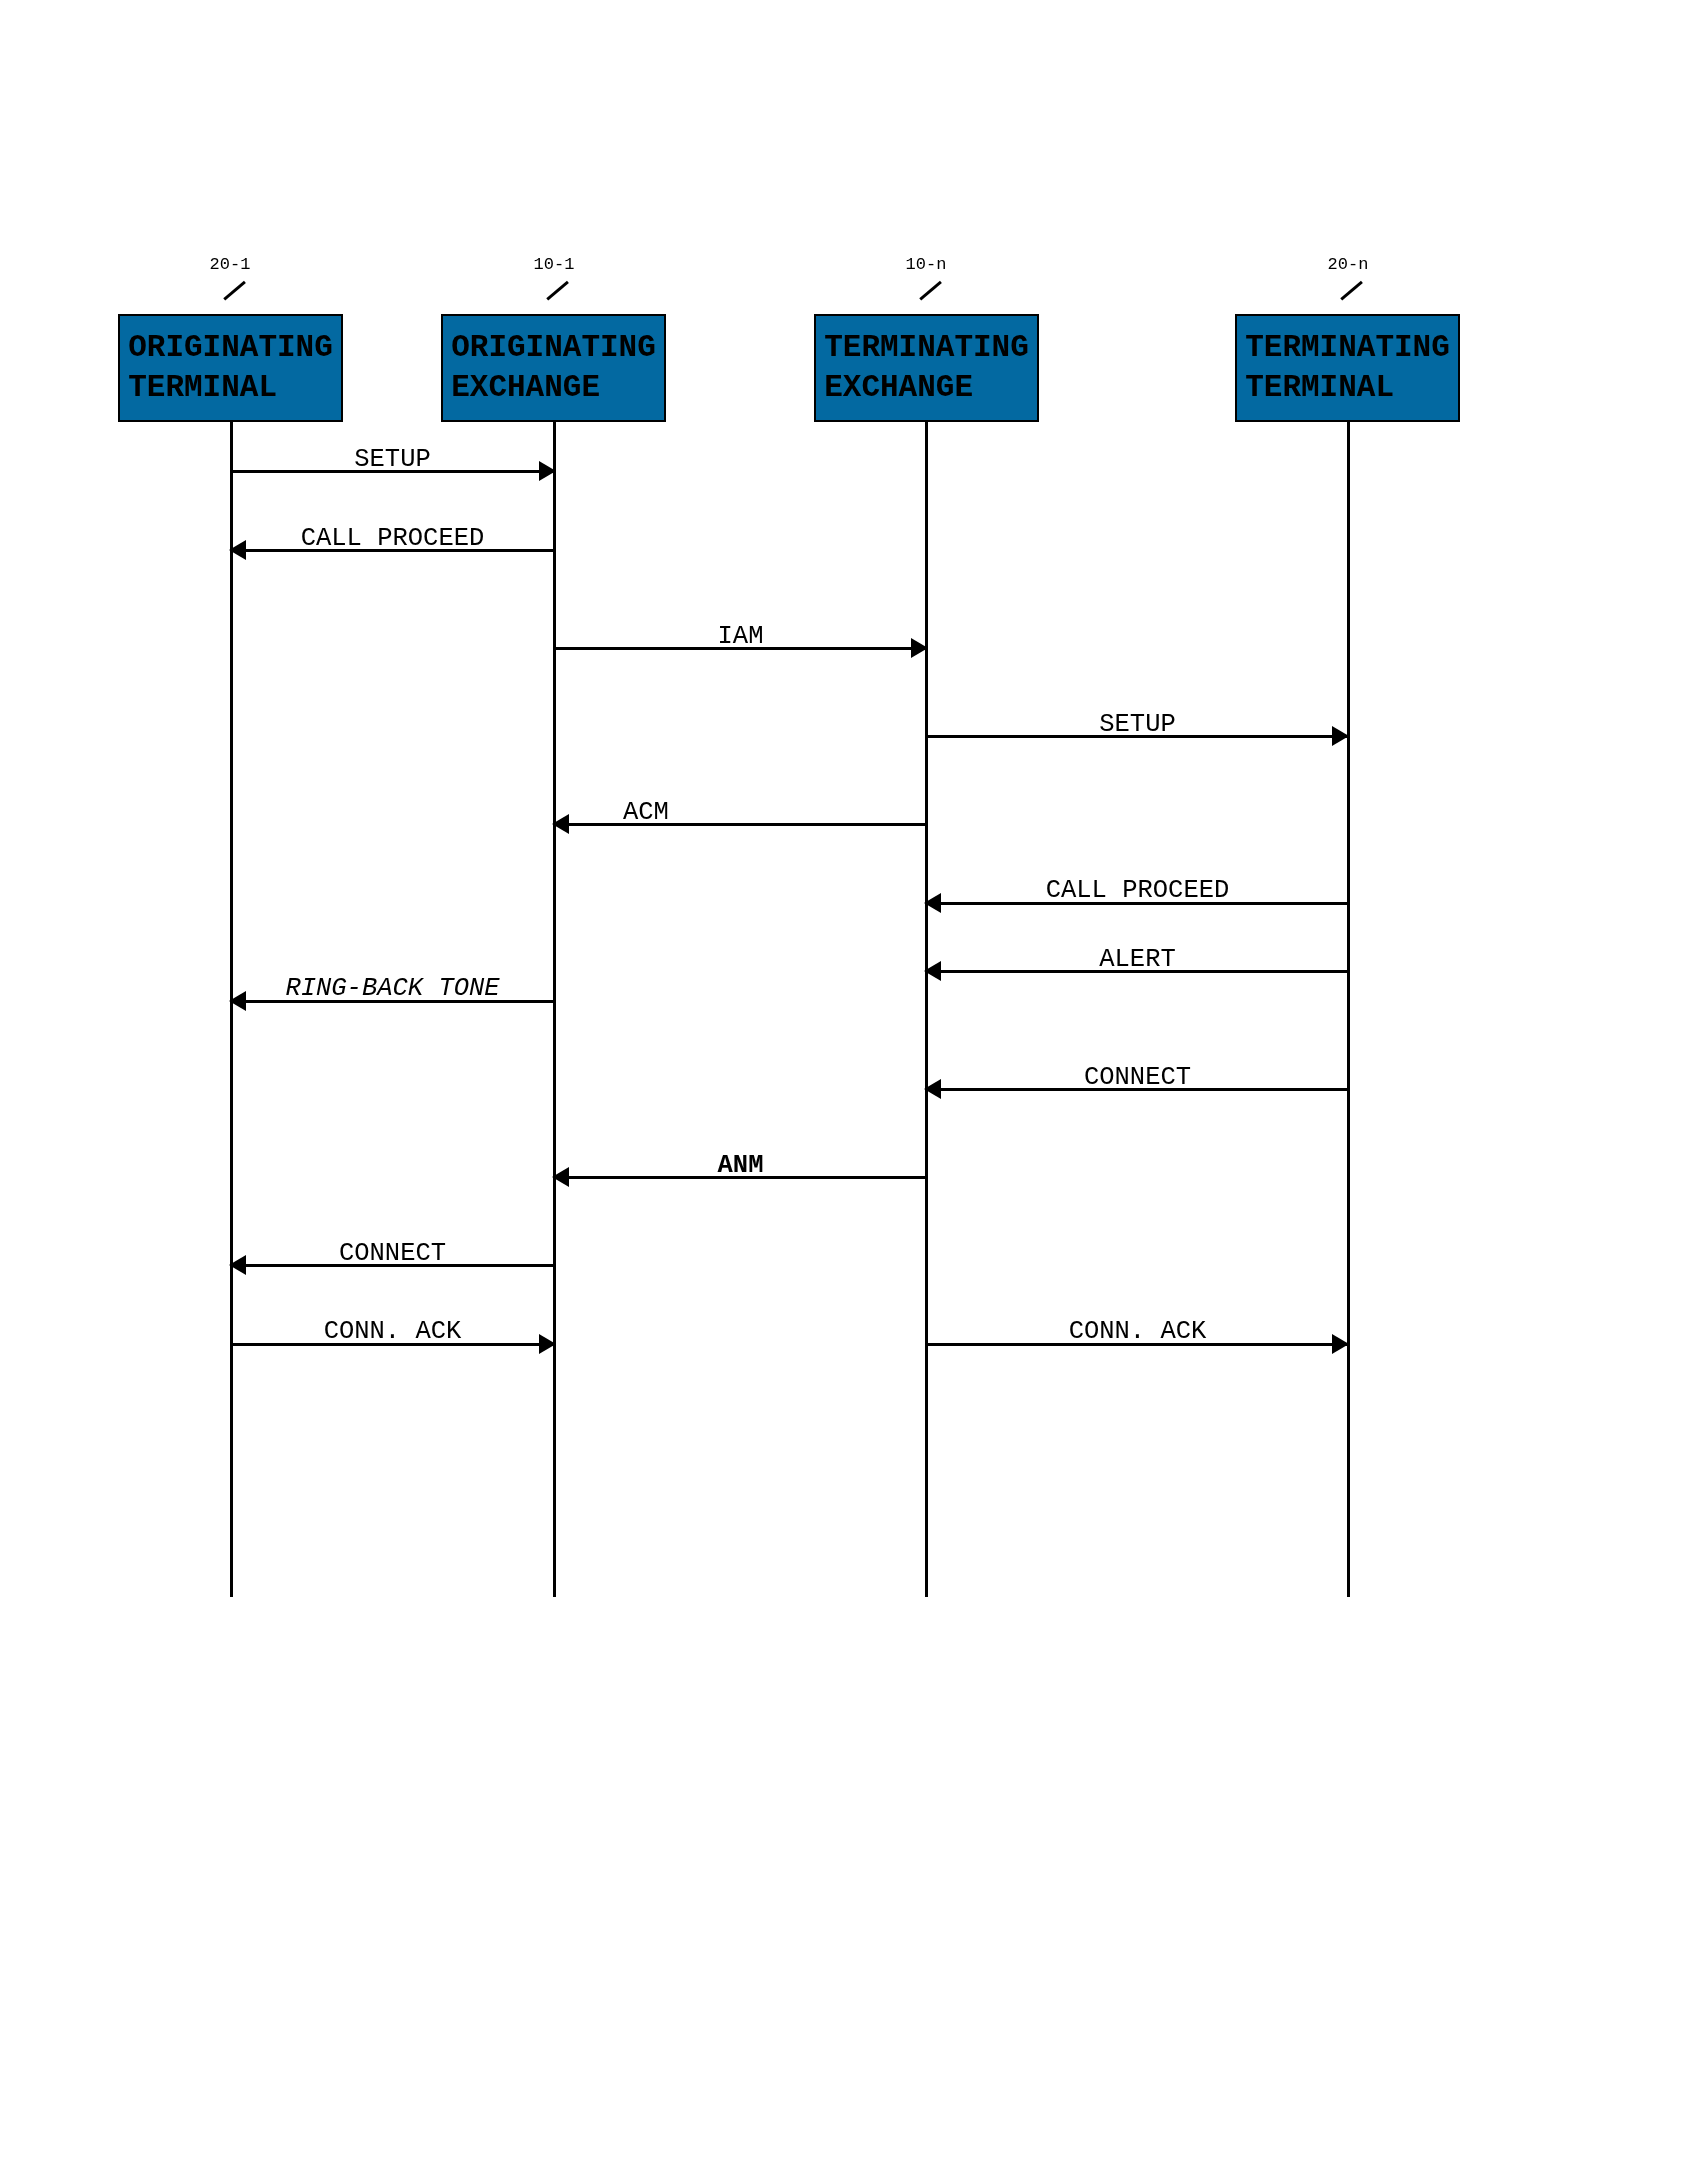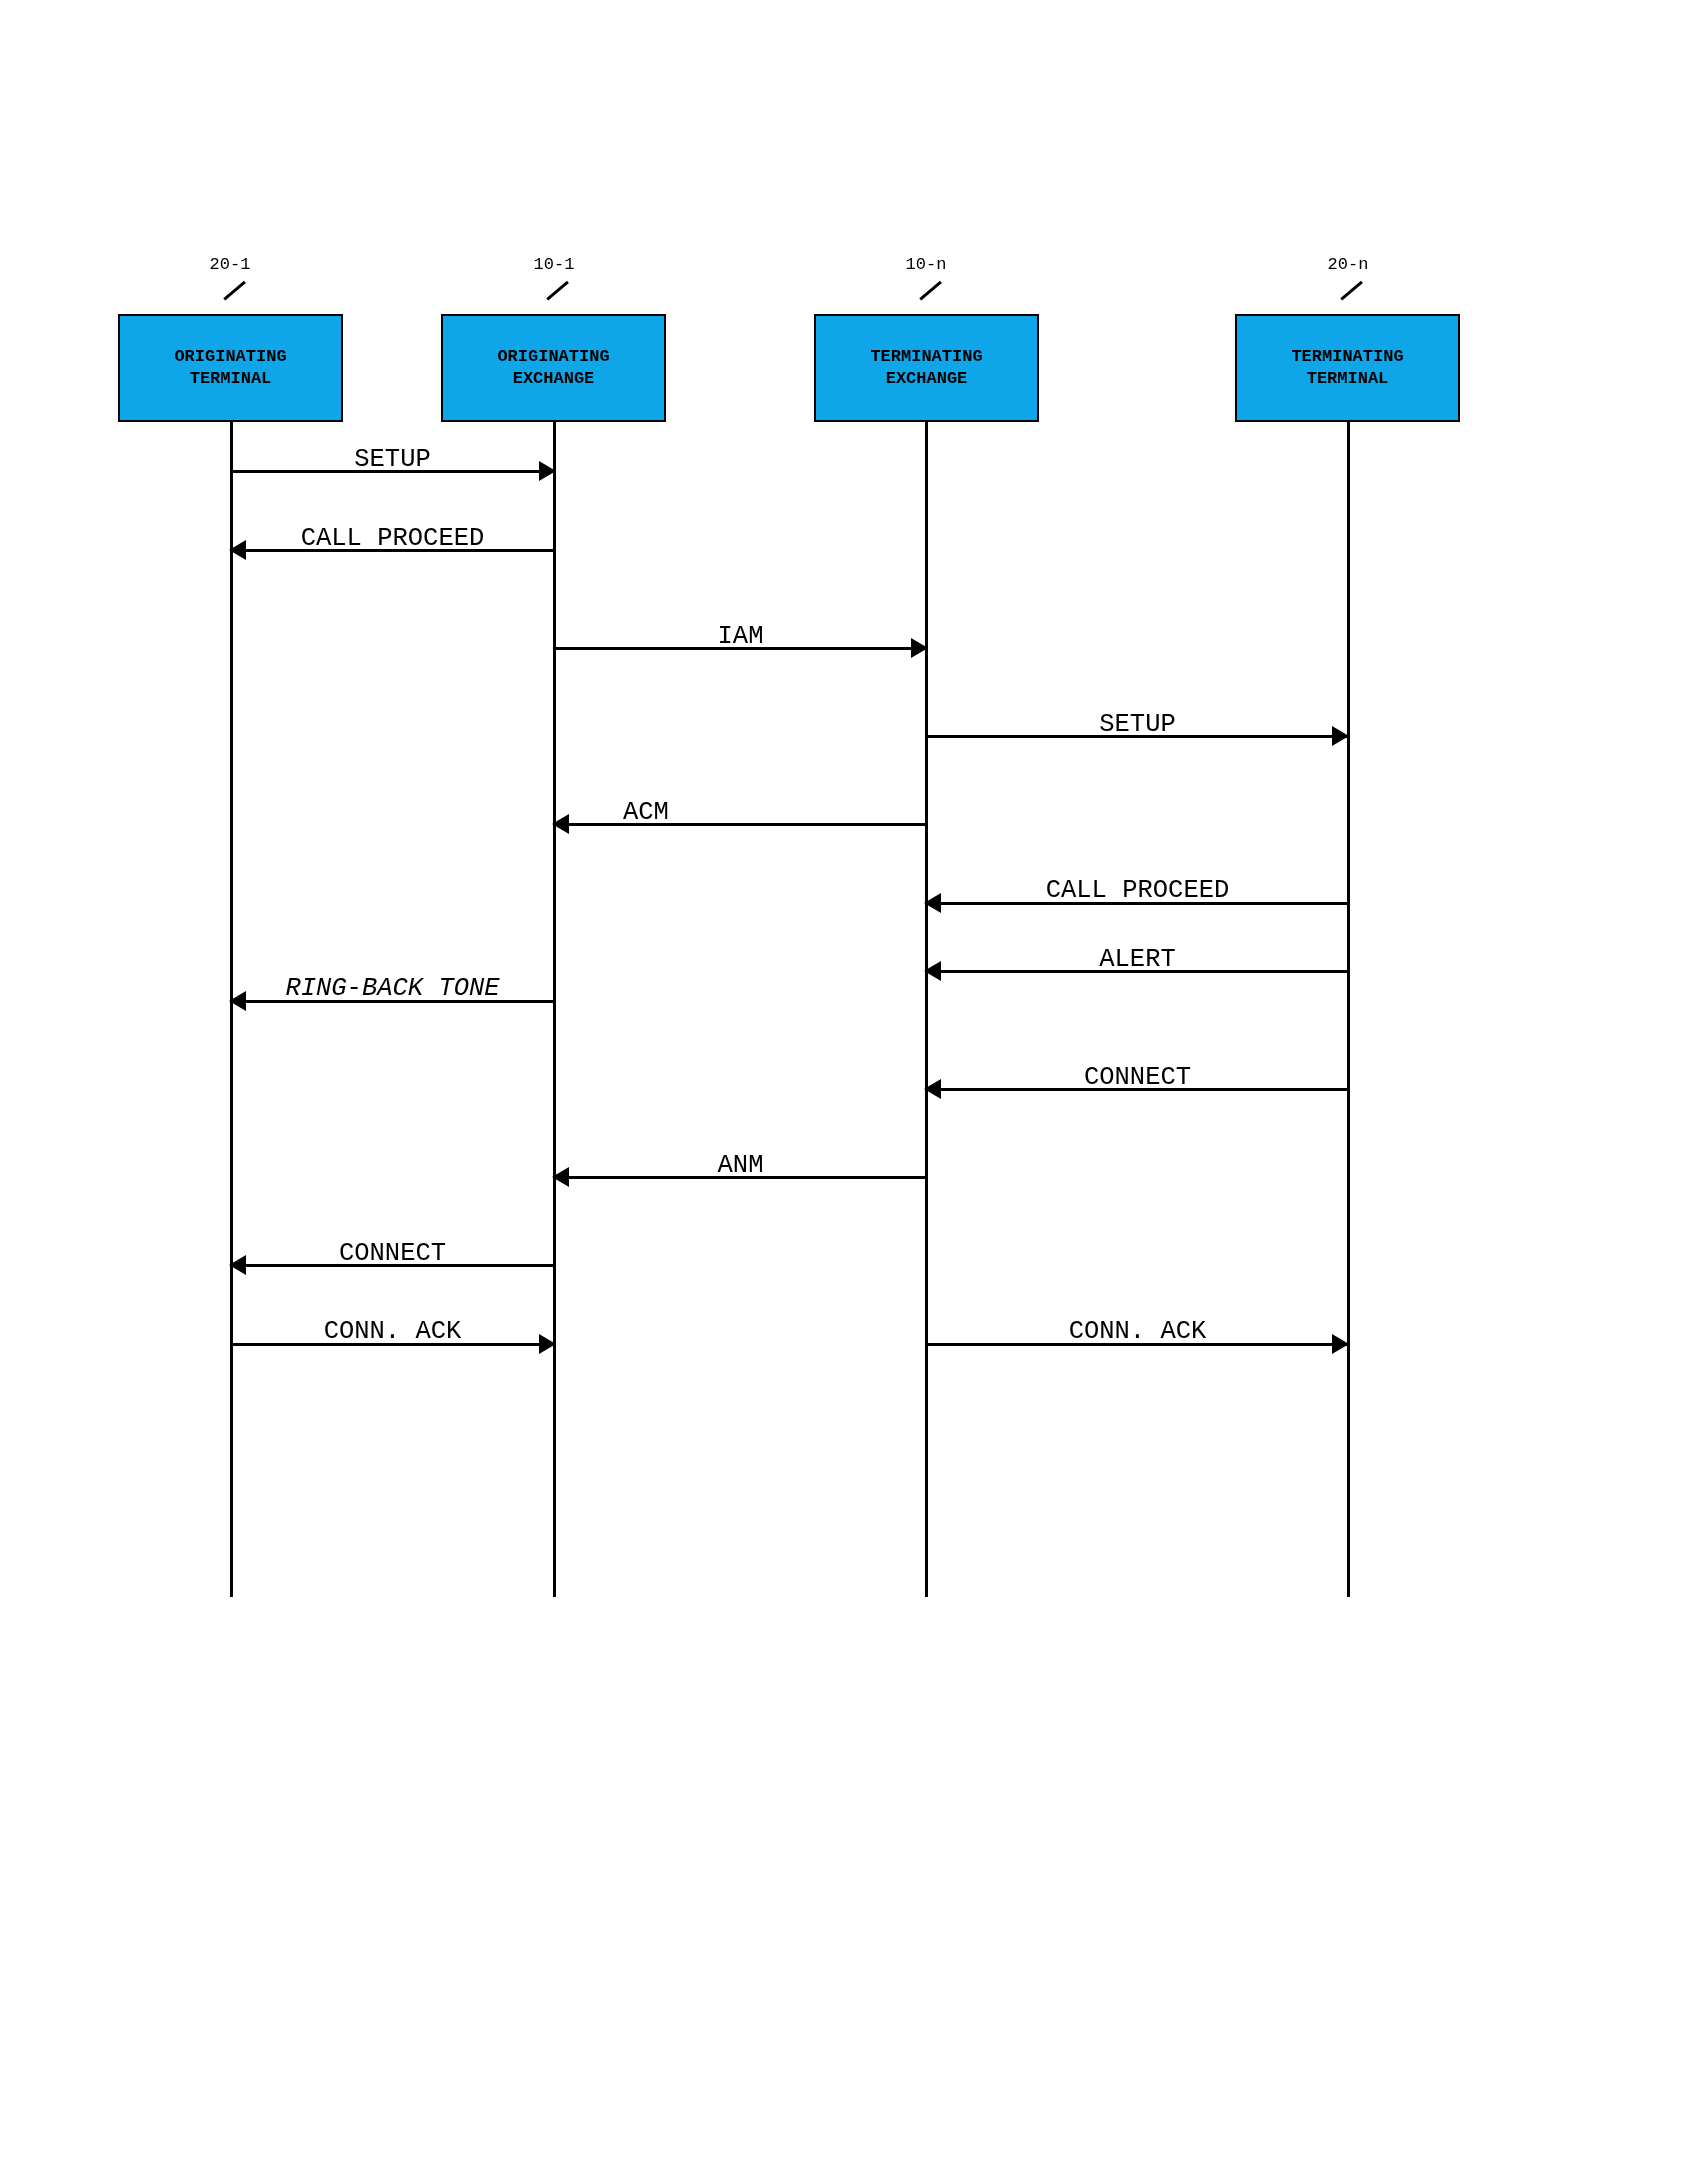--- a/index.html
+++ b/index.html
@@ -27,28 +27,27 @@
       top: 196px;
       left: 59px;
       width: 1588px;
       height: 1862px;
     }
 
     
     .entity-box {
       position: absolute;
       border: 2.9px solid #000;
-      text-align: center;
       display: flex;
       align-items: center;
       justify-content: center;
-      font-size: 17px;
+      font-size: 31px;
       font-weight: bold;
       line-height: 1.3;
-      background: #0ea5e9;
+      background: #0369a1;
       padding: 9.8px;
     }
 
     
     .vline {
       position: absolute;
       width: 2.9px;
       background: #000;
     }
 
@@ -128,21 +127,21 @@
     <div class="msg-label" style="left: 564px; top: 594px; width: 235px; ">ACM</div>
     <div class="msg-line arrow-left" style="left: 867px; top: 706px; width: 421px;"></div>
     <div class="msg-label" style="left: 961px; top: 672px; width: 235px; text-align: center;">CALL PROCEED</div>
     <div class="msg-line arrow-left" style="left: 867px; top: 774px; width: 421px;"></div>
     <div class="msg-label" style="left: 961px; top: 741px; width: 235px; text-align: center;">ALERT</div>
     <div class="msg-line arrow-left" style="left: 172px; top: 804px; width: 323px;"></div>
     <div class="msg-label" style="left: 216px; top: 770px; width: 235px; text-align: center; font-style: italic;">RING-BACK TONE</div>
     <div class="msg-line arrow-left" style="left: 867px; top: 892px; width: 421px;"></div>
     <div class="msg-label" style="left: 961px; top: 859px; width: 235px; text-align: center;">CONNECT</div>
     <div class="msg-line arrow-left" style="left: 495px; top: 980px; width: 372px;"></div>
-    <div class="msg-label" style="left: 564px; top: 947px; width: 235px; text-align: center;">ANM</div>
+    <div class="msg-label" style="left: 564px; top: 947px; width: 235px; text-align: center; font-weight: bold;">ANM</div>
     <div class="msg-line arrow-left" style="left: 172px; top: 1068px; width: 323px;"></div>
     <div class="msg-label" style="left: 216px; top: 1035px; width: 235px; text-align: center;">CONNECT</div>
     <div class="msg-line arrow-right" style="left: 172px; top: 1147px; width: 323px;"></div>
     <div class="msg-label" style="left: 216px; top: 1113px; width: 235px; text-align: center;">CONN. ACK</div>
     <div class="msg-line arrow-right" style="left: 867px; top: 1147px; width: 421px;"></div>
     <div class="msg-label" style="left: 961px; top: 1113px; width: 235px; text-align: center;">CONN. ACK</div>
   </div>
 
 
 </body></html>

